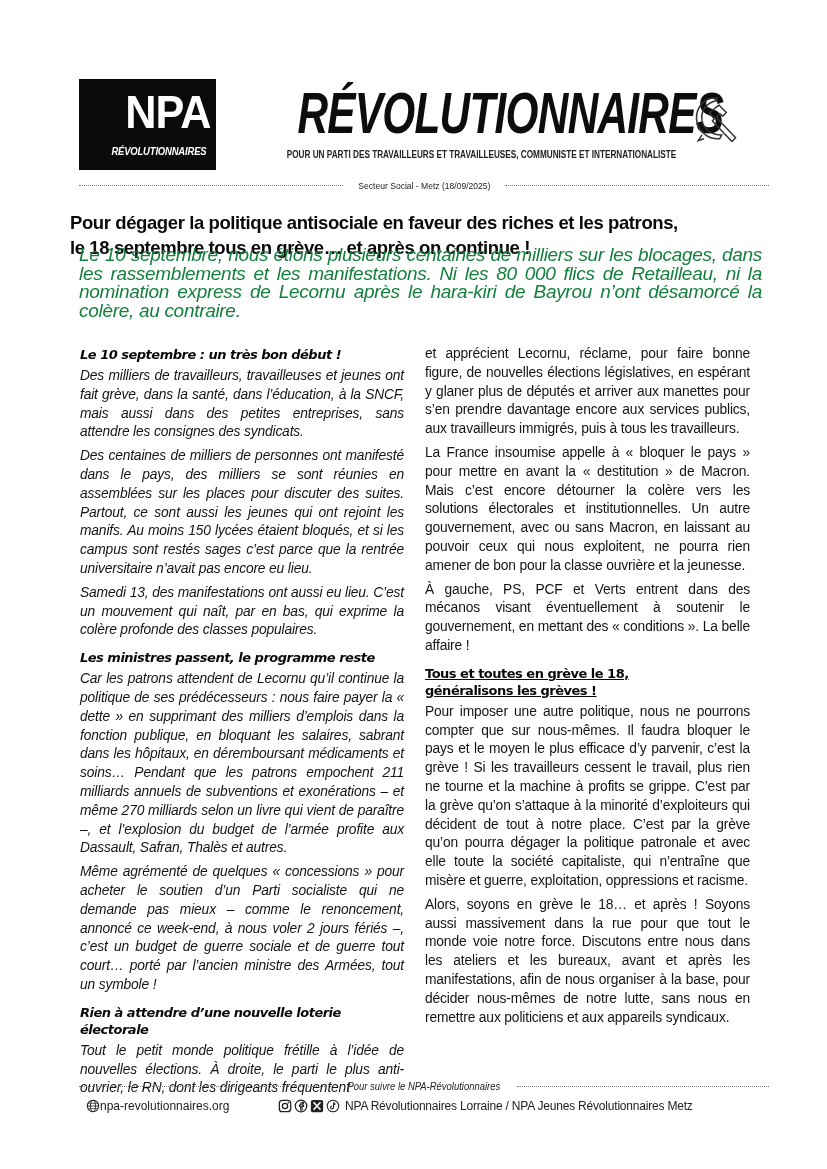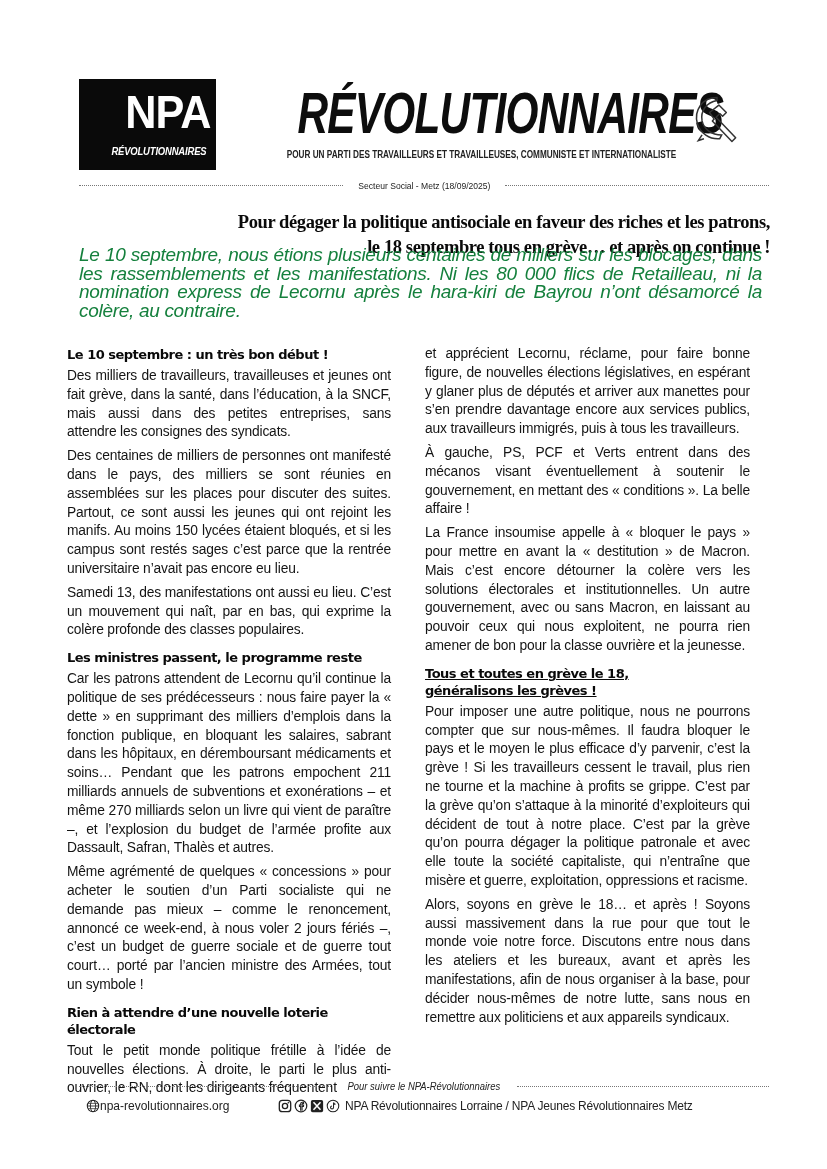--- a/index.html
+++ b/index.html
@@ -13,26 +13,26 @@
   .masthead { position: absolute; left: 240px; top: 82px; width: 425px; text-align: center; }
   .masthead-title { font-family: "Liberation Sans", sans-serif; font-weight: bold; font-style: italic; font-size: 58px; line-height: 62px; letter-spacing: -1px; transform: scaleX(0.73); transform-origin: center; white-space: nowrap; color: #0d0d0d; }
   .masthead-tagline { font-family: "Liberation Sans", sans-serif; font-weight: bold; font-size: 10.5px; margin-top: 4px; transform: scaleX(0.78); white-space: nowrap; color: #222; }
   .emblem { position: absolute; left: 689px; top: 92px; width: 56px; height: 56px; }
 
   .meta-row { position: absolute; left: 79px; top: 178px; width: 690px; height: 14px; display: flex; align-items: center; }
   .dots { flex: 1; border-top: 1px dotted #777; height: 0; }
   .meta-text { font-size: 9.5px; padding: 0 8px; color: #222; white-space: nowrap; transform: scaleX(0.9); }
 
   
-  .headline { position: absolute; left: 70px; top: 210px; width: 700px; text-align: right; font-family: Liberation Serif, serif; font-weight: bold; font-size: 18.5px; line-height: 25px; letter-spacing: -0.4px; color: #0a0a0a; }
+  .headline { position: absolute; left: 70px; top: 210px; width: 700px; text-align: left; font-family: Liberation Sans, sans-serif; font-weight: bold; font-size: 18.5px; line-height: 25px; letter-spacing: -0.4px; color: #0a0a0a; }
   .intro { position: absolute; left: 79px; top: 246px; width: 683px; font-family: "Liberation Sans", sans-serif; font-style: italic; font-size: 19px; line-height: 18.7px; text-align: justify; color: #15803d; letter-spacing: -0.3px; }
 
   
   .col { position: absolute; top: 346px; font-family: "Liberation Sans", sans-serif; font-size: 13.8px; line-height: 18.8px; color: #141414; }
-  .col-left { left: 67px; width: 324px; }
+  .col-left { left: 80px; width: 324px; font-style: italic; }
   .col-right { left: 425px; width: 325px; top: 345px; }
   .col p { margin: 0 0 5px 0; text-align: justify; letter-spacing: -0.15px; }
   .col h2 { margin: 0 0 4px 0; font-family: "DejaVu Sans", sans-serif; font-weight: bold; font-size: 13px; line-height: 17px; letter-spacing: -0.5px; color: #0a0a0a; }
   .col h2.spaced { margin-top: 9px; }
   .col h2 .line { display: block; text-decoration: underline; }
 
   
   .footer-rule { position: absolute; left: 79px; top: 1079px; width: 690px; height: 14px; display: flex; align-items: center; }
   .footer-follow { font-style: italic; font-size: 10.5px; padding: 0 8px; white-space: nowrap; color: #222; transform: scaleX(0.9); }
   .footer-links { position: absolute; left: 86px; top: 1099px; width: 690px; height: 18px; font-size: 12px; color: #222; }
@@ -85,22 +85,22 @@
     <h2 class="spaced">Les ministres passent, le programme reste</h2>
     <p>Car les patrons attendent de Lecornu qu’il continue la politique de ses prédécesseurs : nous faire payer la « dette » en supprimant des milliers d’emplois dans la fonction publique, en bloquant les salaires, sabrant dans les hôpitaux, en déremboursant médicaments et soins… Pendant que les patrons empochent 211 milliards annuels de subventions et exonérations – et même 270 milliards selon un livre qui vient de paraître –, et l’explosion du budget de l’armée profite aux Dassault, Safran, Thalès et autres.</p>
     <p>Même agrémenté de quelques « concessions » pour acheter le soutien d’un Parti socialiste qui ne demande pas mieux – comme le renoncement, annoncé ce week-end, à nous voler 2 jours fériés –, c’est un budget de guerre sociale et de guerre tout court… porté par l’ancien ministre des Armées, tout un symbole !</p>
 
     <h2 class="spaced">Rien à attendre d’une nouvelle loterie électorale</h2>
     <p>Tout le petit monde politique frétille à l’idée de nouvelles élections. À droite, le parti le plus anti-ouvrier, le RN, dont les dirigeants fréquentent</p>
   </div>
 
   <div class="col col-right">
     <p>et apprécient Lecornu, réclame, pour faire bonne figure, de nouvelles élections législatives, en espérant y glaner plus de députés et arriver aux manettes pour s’en prendre davantage encore aux services publics, aux travailleurs immigrés, puis à tous les travailleurs.</p>
+    <p>La France insoumise appelle à « bloquer le pays » pour mettre en avant la « destitution » de Macron. Mais c’est encore détourner la colère vers les solutions électorales et institutionnelles. Un autre gouvernement, avec ou sans Macron, en laissant au pouvoir ceux qui nous exploitent, ne pourra rien amener de bon pour la classe ouvrière et la jeunesse.</p>
     <p>À gauche, PS, PCF et Verts entrent dans des mécanos visant éventuellement à soutenir le gouvernement, en mettant des « conditions ». La belle affaire !</p>
-    <p>La France insoumise appelle à « bloquer le pays » pour mettre en avant la « destitution » de Macron. Mais c’est encore détourner la colère vers les solutions électorales et institutionnelles. Un autre gouvernement, avec ou sans Macron, en laissant au pouvoir ceux qui nous exploitent, ne pourra rien amener de bon pour la classe ouvrière et la jeunesse.</p>
 
     <h2 class="spaced">
       <span class="line">Tous et toutes en grève le 18,</span>
       <span class="line">généralisons les grèves !</span>
     </h2>
     <p>Pour imposer une autre politique, nous ne pourrons compter que sur nous-mêmes. Il faudra bloquer le pays et le moyen le plus efficace d’y parvenir, c’est la grève ! Si les travailleurs cessent le travail, plus rien ne tourne et la machine à profits se grippe. C’est par la grève qu’on s’attaque à la minorité d’exploiteurs qui décident de tout à notre place. C’est par la grève qu’on pourra dégager la politique patronale et avec elle toute la société capitaliste, qui n’entraîne que misère et guerre, exploitation, oppressions et racisme.</p>
     <p>Alors, soyons en grève le 18… et après ! Soyons aussi massivement dans la rue pour que tout le monde voie notre force. Discutons entre nous dans les ateliers et les bureaux, avant et après les manifestations, afin de nous organiser à la base, pour décider nous-mêmes de notre lutte, sans nous en remettre aux politiciens et aux appareils syndicaux.</p>
   </div>
 
   <div class="footer-rule">

